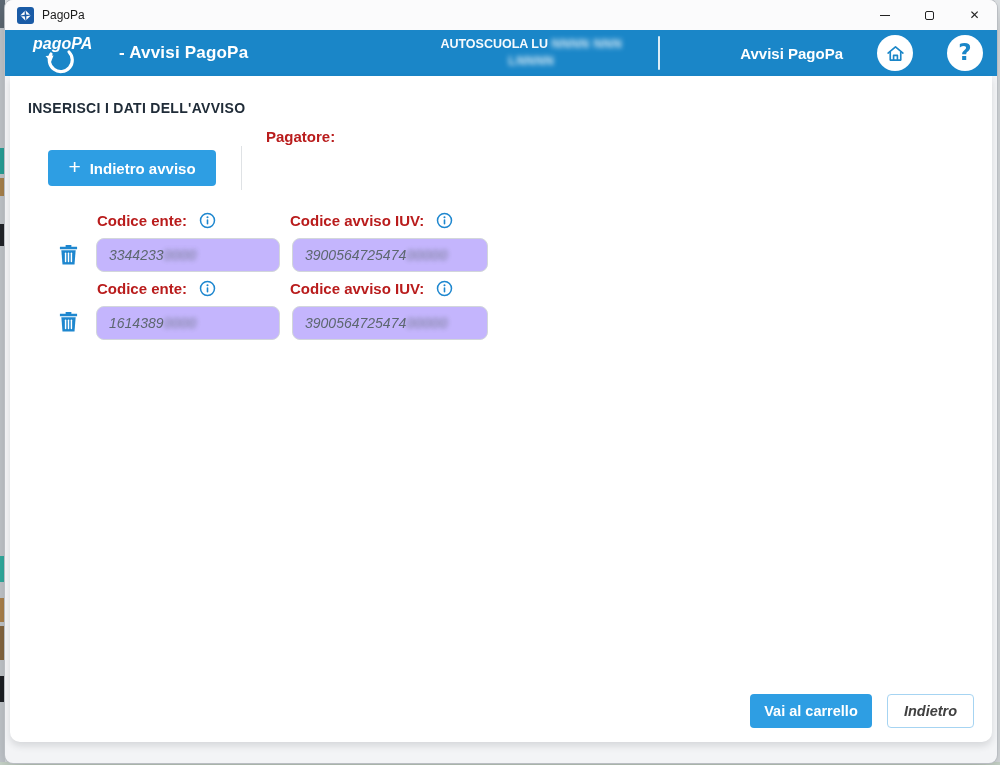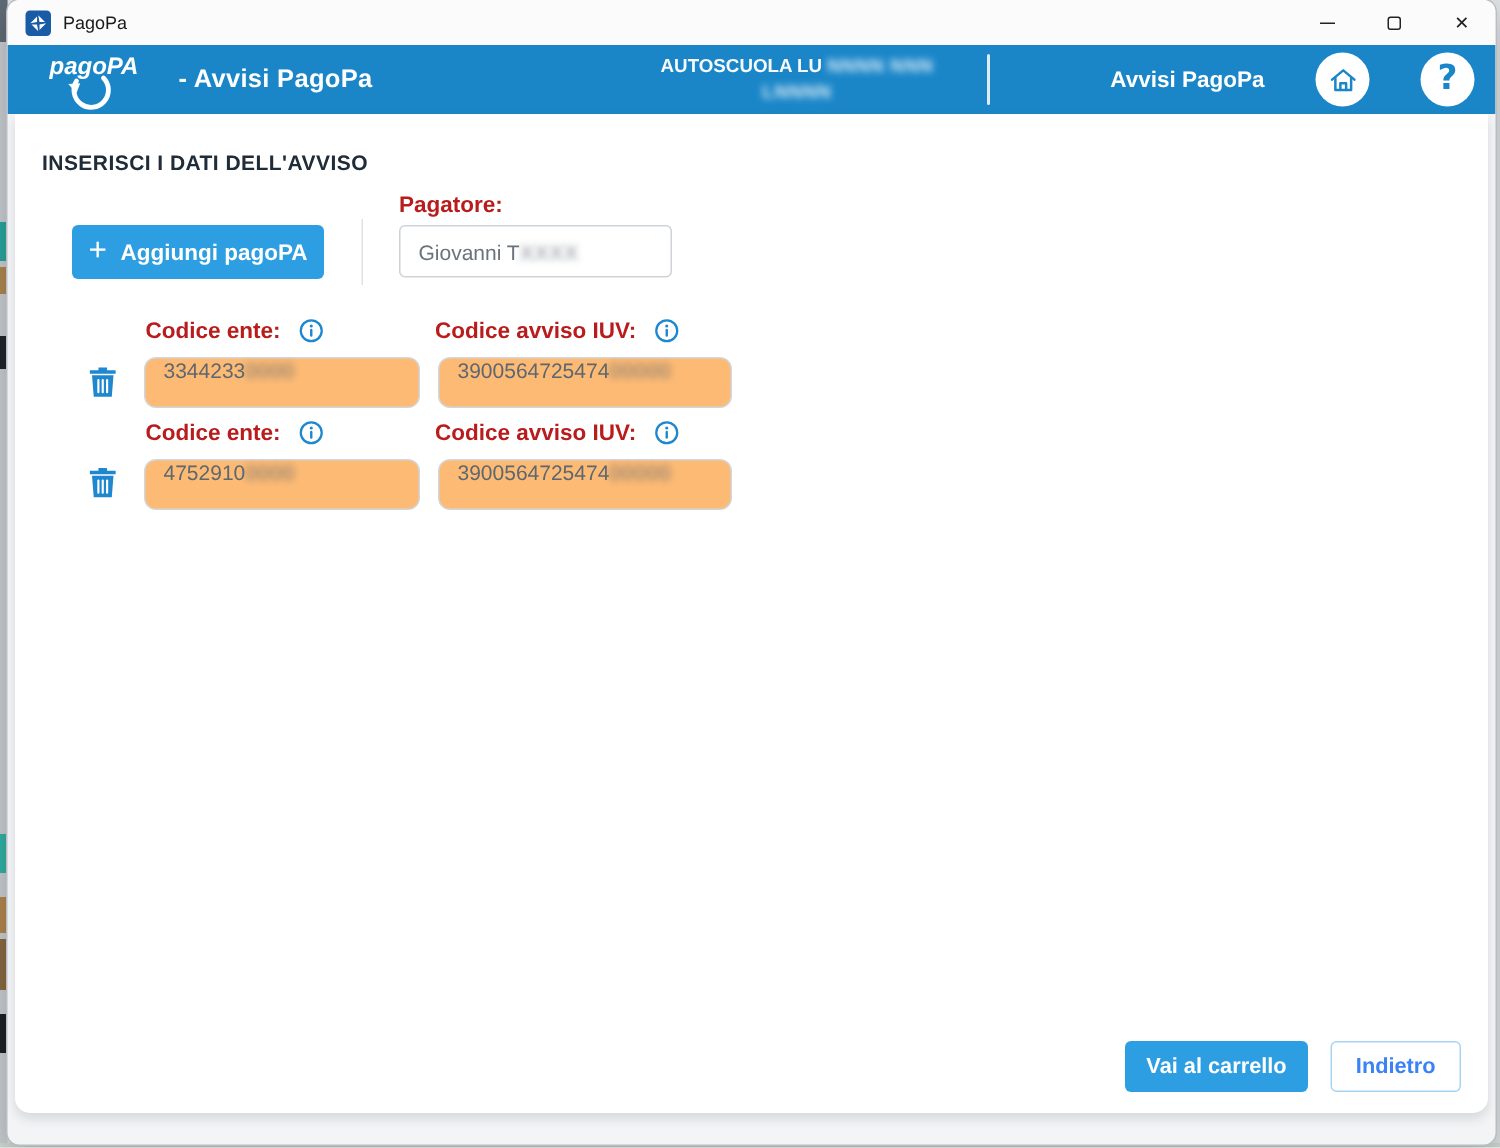--- a/index.html
+++ b/index.html
@@ -53,27 +53,27 @@
 
   .toolbar-divider { position:absolute; left:231px; top:70px; width:1px; height:44px; background:#dfe2e5; }
 
   .field-label { font-size:15px; font-weight:800; color:#b91c1c; }
   .pagatore-label { position:absolute; left:256px; top:52px; }
   .pagatore-input { position:absolute; left:256px; top:74px; width:182px; height:35px; border:1px solid #ced3d8; border-radius:4px;
                     display:flex; align-items:center; padding:0 12px; font-size:14px; color:#6a737c; background:#fff; }
 
   .label-row { position:absolute; display:flex; align-items:center; gap:12px; }
   .info-icon { display:inline-flex; cursor:pointer; }
-  .text-input { position:absolute; height:34px; border:1px solid #d2d6db; border-radius:8px; background:#fdba74;
-                display:flex; padding:0 12px; font-size:14px; color:#5d6770; }
+  .text-input { position:absolute; height:34px; border:1px solid #d2d6db; border-radius:8px; background:#c4b5fd;
+                display:flex; align-items:center; padding:0 12px; font-size:14px; color:#5d6770;font-style:italic; }
   .trash-btn { position:absolute; left:46px; width:24px; height:26px; background:none; border:none; cursor:pointer; }
 
   .actions-primary { position:absolute; right:120px; top:618px; width:122px; height:34px; font-size:14.5px; }
-  .btn-secondary { position:absolute; right:18px; top:618px; width:87px; height:34px; background:#fff; color:#3b82f6;
-                   border:1px solid #a6d4f2; border-radius:4px; font-size:14.5px; font-weight:700; cursor:pointer; font-family:inherit; }
+  .btn-secondary { position:absolute; right:18px; top:618px; width:87px; height:34px; background:#fff; color:#404040;
+                   border:1px solid #a6d4f2; border-radius:4px; font-size:14.5px; font-weight:700; cursor:pointer; font-family:inherit;font-style:italic; }
 </style>
 </head>
 <body>
 
 <div class="desktop-strip">
   <div class="frag" style="top:0;height:28px;background:#5f6b76"></div>
   <div class="frag" style="top:148px;height:26px;background:#2aa79e"></div>
   <div class="frag" style="top:178px;height:18px;background:#b08850"></div>
   <div class="frag" style="top:224px;height:22px;background:#23262b"></div>
   <div class="frag" style="top:556px;height:26px;background:#33b3a6"></div>
@@ -138,30 +138,26 @@
       </div>
     </div>
   </div>
 
   <div class="card">
 
     <div class="heading">INSERISCI I DATI DELL'AVVISO</div>
 
     <button class="btn-primary add-btn">
       <span class="plus">+</span>
-      <span>Aggiungi pagoPA</span>
+      <span>Indietro avviso</span>
     </button>
 
     <div class="toolbar-divider"></div>
 
     <div class="field-label pagatore-label">Pagatore:</div>
-    <div class="pagatore-input" role="textbox">
-      <span>Giovanni T</span>
-      <span class="masked">XXXX</span>
-    </div>
 
     <div>
       <button class="trash-btn" style="top:167px">
         <svg width="21" height="23" viewBox="0 0 22 24" fill="#1e87cf">
           <path d="M8 2 h6 v2 h6 v2.4 H2 V4 h6 z"></path>
           <path d="M3.5 7.5 h15 l-1.2 15 H4.7 z"></path>
           <rect x="7.2" y="10" width="1.5" height="10" fill="#fff" rx=".7"></rect>
           <rect x="10.25" y="10" width="1.5" height="10" fill="#fff" rx=".7"></rect>
           <rect x="13.3" y="10" width="1.5" height="10" fill="#fff" rx=".7"></rect>
         </svg>
@@ -220,21 +216,21 @@
         <span class="field-label">Codice avviso IUV:</span>
         <span class="info-icon">
           <svg width="17" height="17" viewBox="0 0 18 18">
               <circle cx="9" cy="9" r="7.4" fill="none" stroke="#1e87cf" stroke-width="1.6"></circle>
               <circle cx="9" cy="5.6" r="1.1" fill="#1e87cf"></circle>
               <rect x="8.15" y="7.6" width="1.7" height="5.6" rx=".85" fill="#1e87cf"></rect>
             </svg>
         </span>
       </div>
       <div class="text-input" style="left:86px;top:230px;width:184px" role="textbox">
-        <span>4752910</span>
+        <span>1614389</span>
         <span class="masked">0000</span>
       </div>
       <div class="text-input" style="left:282px;top:230px;width:196px" role="textbox">
         <span>3900564725474</span>
         <span class="masked">00000</span>
       </div>
     </div>
 
     <button class="btn-primary actions-primary">Vai al carrello</button>
     <button class="btn-secondary">Indietro</button>

